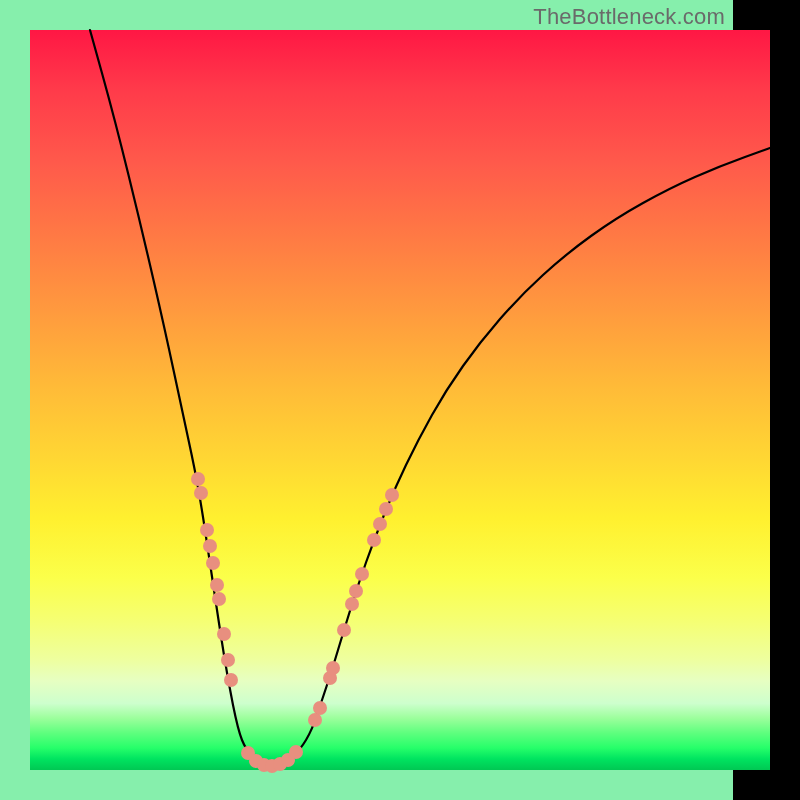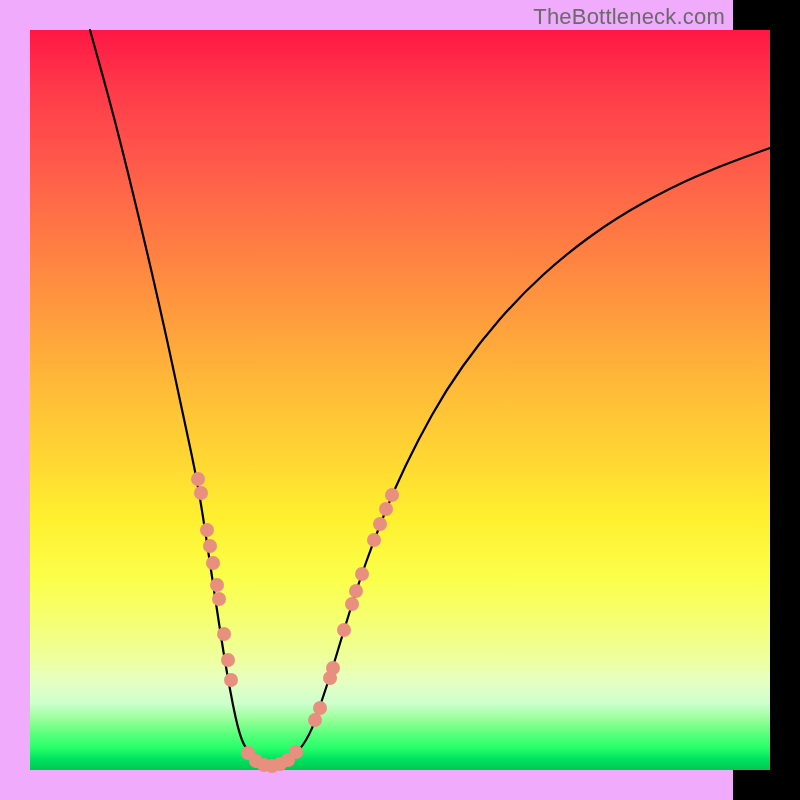--- a/index.html
+++ b/index.html
@@ -8,21 +8,21 @@
     width: 800px;
     height: 800px;
     background: #000;
     overflow: hidden;
     font-family: Arial, Helvetica, sans-serif;
   }
   .stage {
     position: relative;
     width: 733px;
     height: 800px;
-    background: #f0abfc;
+    background: #86efac;
   }
   .plot {
     position: absolute;
     left: 30px;
     top: 30px;
     width: 740px;
     height: 740px;
     
     background: linear-gradient(
       to bottom,

